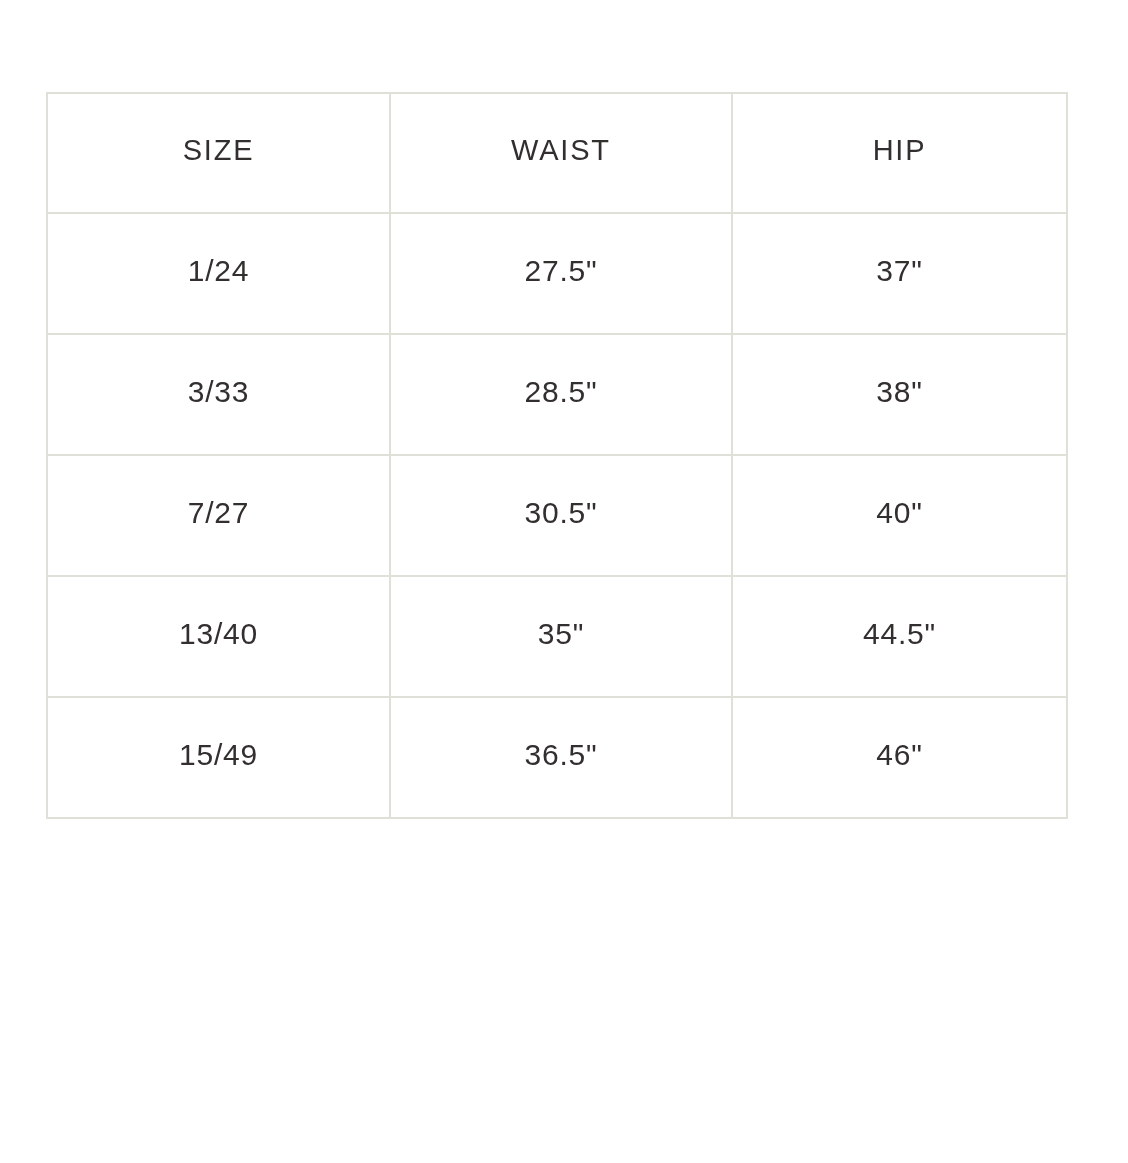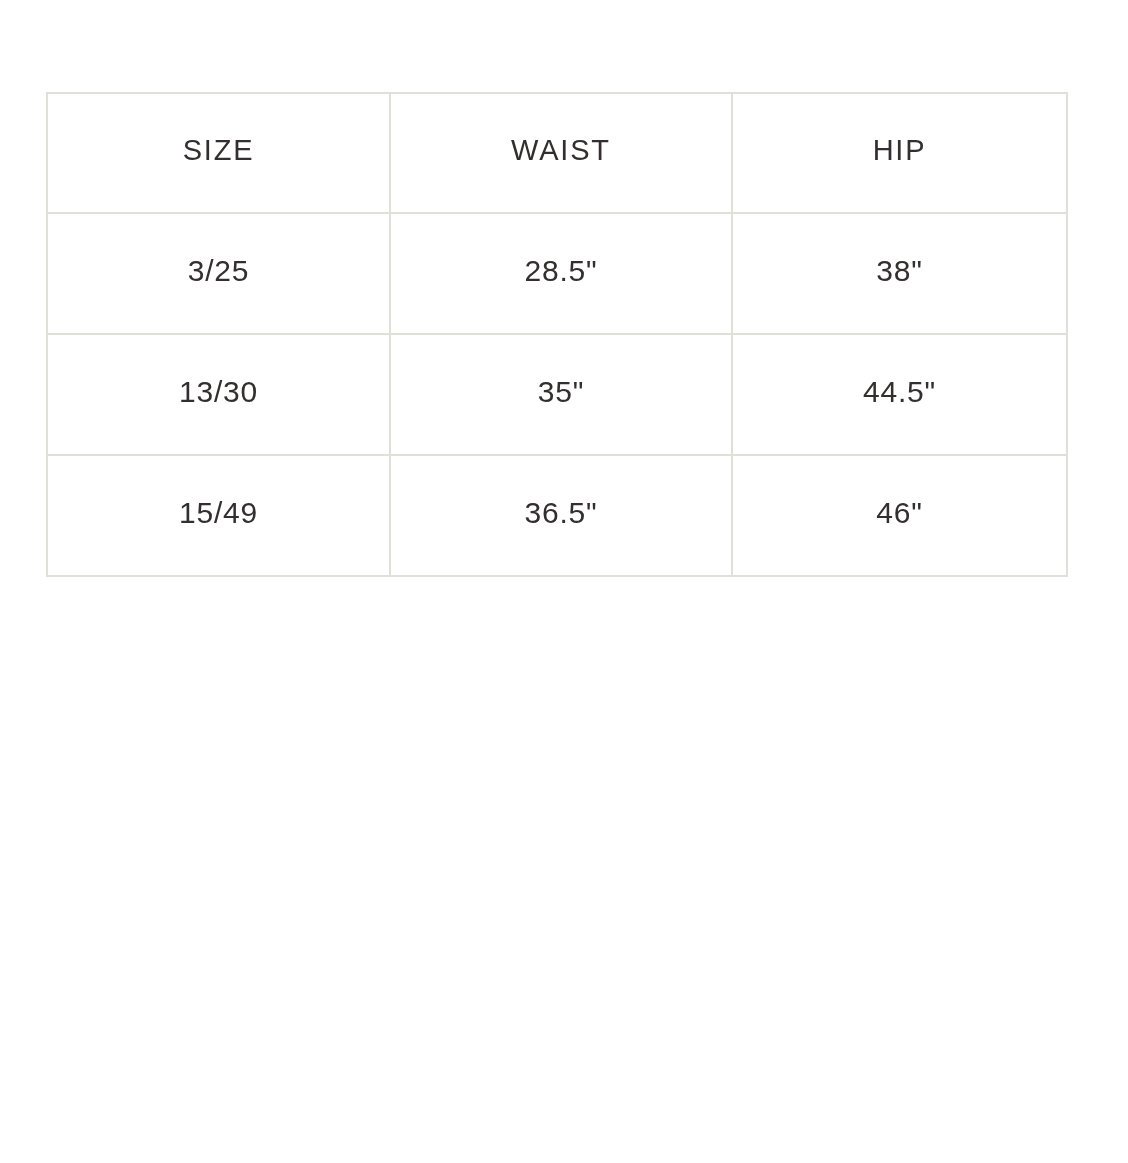--- a/index.html
+++ b/index.html
@@ -85,32 +85,54 @@
             <span class="cell-inner">WAIST</span>
           </th>
           <th>
             <span class="cell-inner">HIP</span>
           </th>
         </tr>
       </thead>
       <tbody>
         <tr>
           <td>
-              <span class="cell-inner">3/25</span>
+              <span class="cell-inner">1/24</span>
+            </td>
+          <td>
+              <span class="cell-inner">27.5"</span>
+            </td>
+          <td>
+              <span class="cell-inner">37"</span>
+            </td>
+        </tr>
+        <tr>
+          <td>
+              <span class="cell-inner">3/33</span>
             </td>
           <td>
               <span class="cell-inner">28.5"</span>
             </td>
           <td>
               <span class="cell-inner">38"</span>
             </td>
         </tr>
         <tr>
           <td>
-              <span class="cell-inner">13/30</span>
+              <span class="cell-inner">7/27</span>
+            </td>
+          <td>
+              <span class="cell-inner">30.5"</span>
+            </td>
+          <td>
+              <span class="cell-inner">40"</span>
+            </td>
+        </tr>
+        <tr>
+          <td>
+              <span class="cell-inner">13/40</span>
             </td>
           <td>
               <span class="cell-inner">35"</span>
             </td>
           <td>
               <span class="cell-inner">44.5"</span>
             </td>
         </tr>
         <tr>
           <td>

